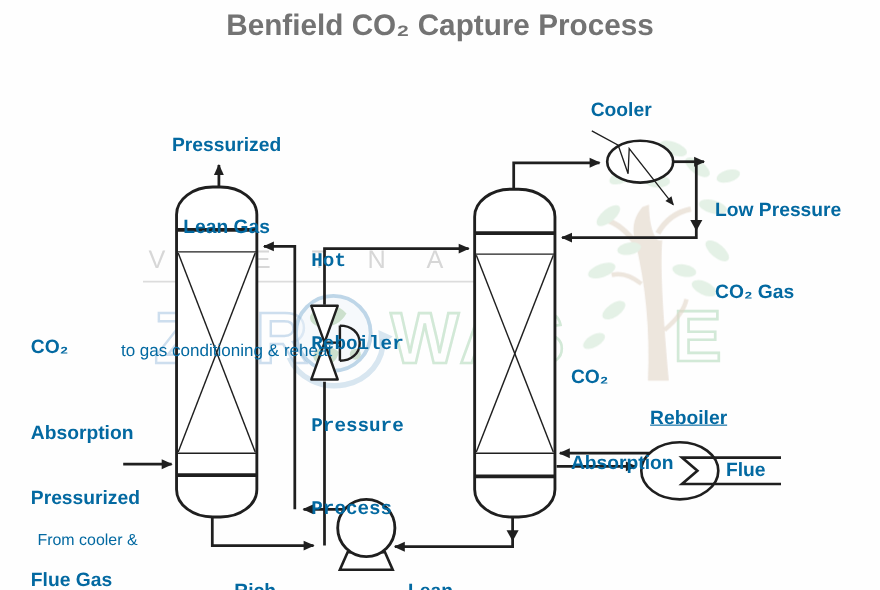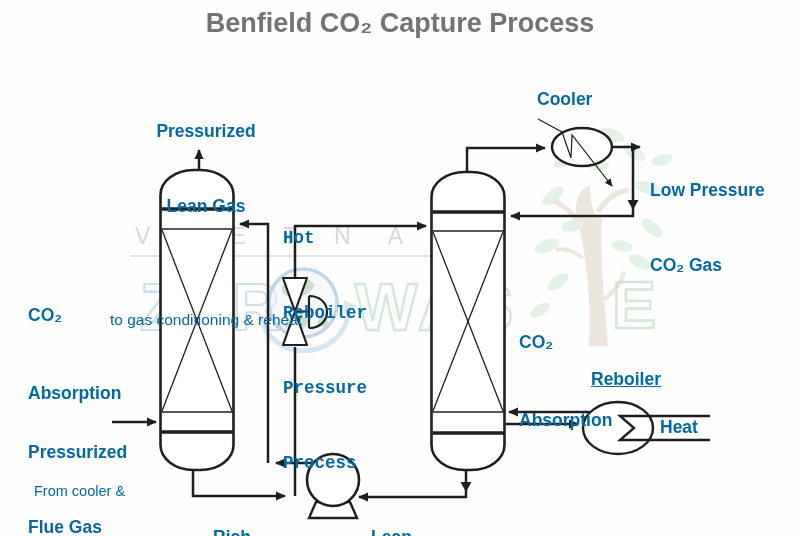--- a/index.html
+++ b/index.html
@@ -191,21 +191,21 @@
     <div>Pressurized</div>
     <div>Flue Gas</div>
   </div>
 
   <div id="fluenote" class="lbl">
     <div>From cooler &amp;</div>
     
   </div>
 
   <div id="reboil-l" class="lbl">Reboiler</div>
-  <div id="heat-l" class="lbl">Heat</div>
+  <div id="heat-l" class="lbl">Flue</div>
 
   <div id="rich-l" class="lbl">
     <div>Rich</div>
     
   </div>
 
   <div id="lean-l" class="lbl">
     <div>Lean</div>
     
   </div>

